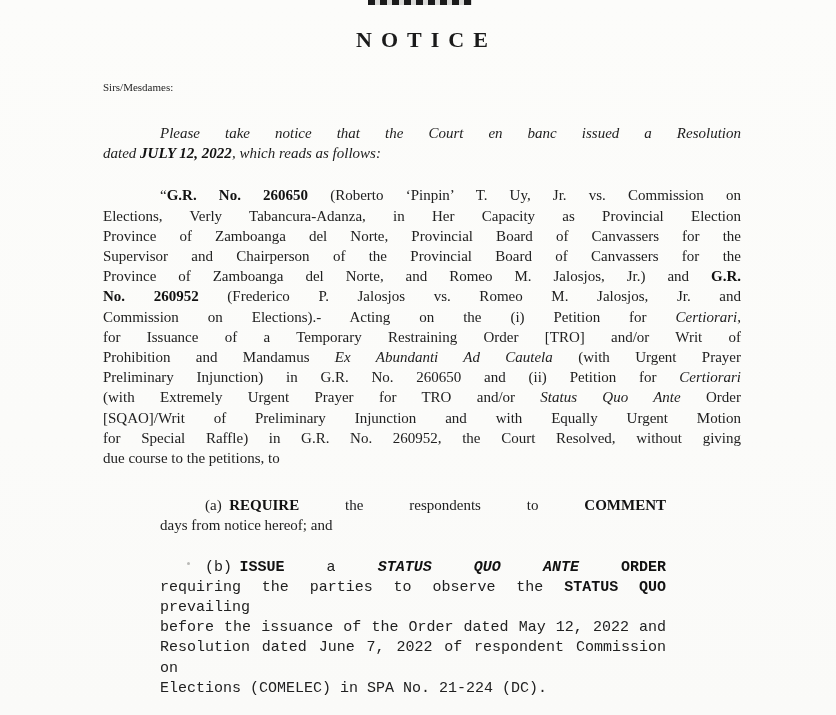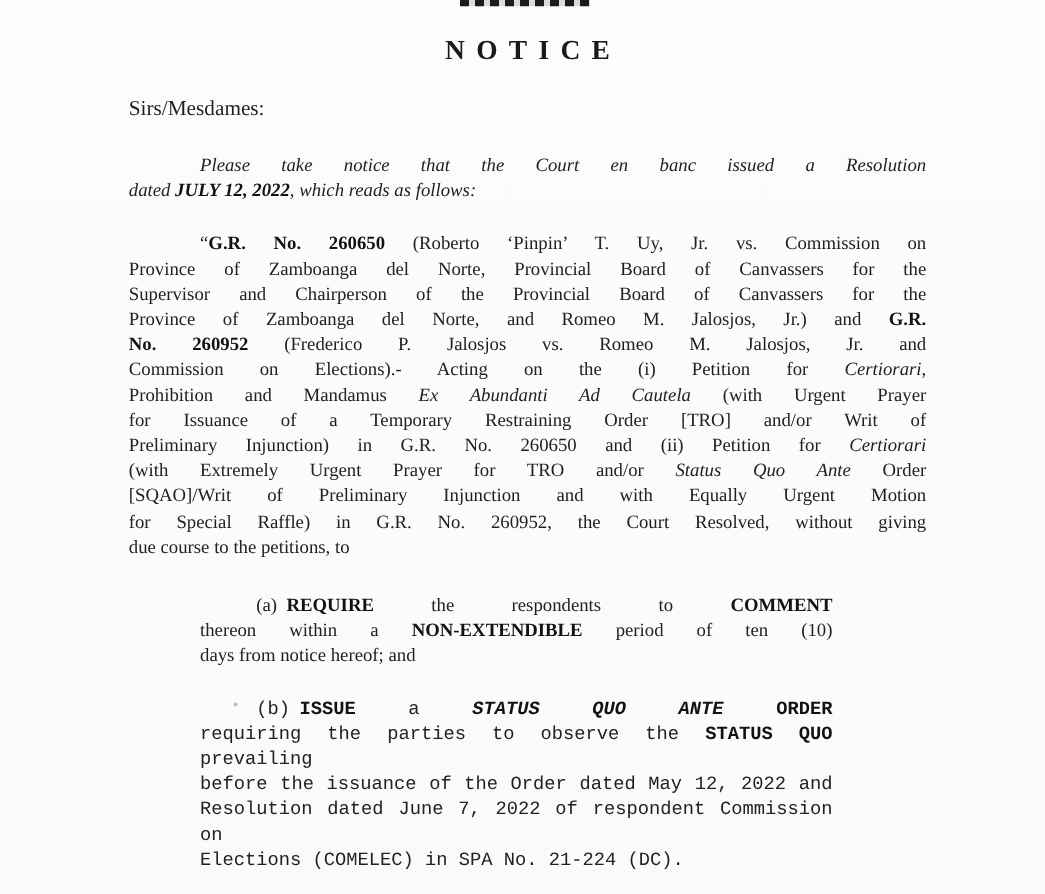--- a/index.html
+++ b/index.html
@@ -18,21 +18,21 @@
     position:absolute;left:368px;top:0;width:104px;height:5px;
     background:repeating-linear-gradient(90deg,#1b1b1b 0 7px,rgba(27,27,27,.15) 7px 12px);
     filter:blur(.4px);
   }
   .content{position:absolute;left:103px;top:0;width:638px;}
   .title{
     margin-top:29px;text-align:center;
     font-size:22px;line-height:22px;font-weight:bold;color:#1a1a1a;
     letter-spacing:9px;text-indent:9px;
   }
-  .salutation{margin-top:26px;font-size:17px;line-height:20px;color:#1f1f1f;}
+  .salutation{margin-top:26px;font-size:11px;line-height:20px;color:#1f1f1f;}
   .para{font-size:15px;line-height:20.2px;color:#212121;}
   .para .line{text-align:justify;text-align-last:justify;}
   .para .line.last{text-align-last:left;}
   .para .line.indent{text-indent:57px;}
   .intro{margin-top:26px;}
   .intro .line{font-style:italic;}
   .body-para{margin-top:22px;}
   .quote{margin-left:57px;margin-right:75px;}
   .quote .line.indent{text-indent:45px;}
   .dir-a{margin-top:27px;}
@@ -53,37 +53,37 @@
     <div class="title">NOTICE</div>
     <div class="salutation">Sirs/Mesdames:</div>
 
     <div class="para intro">
         <div class="line indent"><span class="i">Please take notice that the Court en banc issued a Resolution</span></div>
         <div class="line last"><span class="i">dated </span><span class="b">JULY 12, 2022</span><span class="i">, which reads as follows:</span></div>
       </div>
 
     <div class="para body-para">
         <div class="line indent"><span>“</span><span class="b">G.R. No. 260650</span><span> (Roberto ‘Pinpin’ T. Uy, Jr. vs. Commission on</span></div>
+        <div class="line"><span>Elections, Verly Tabancura-Adanza, in Her Capacity as Provincial Election</span></div>
         <div class="line"><span>Province of Zamboanga del Norte, Provincial Board of Canvassers for the</span></div>
         <div class="line"><span>Supervisor and Chairperson of the Provincial Board of Canvassers for the</span></div>
         <div class="line"><span>Province of Zamboanga del Norte, and Romeo M. Jalosjos, Jr.) and </span><span class="b">G.R.</span></div>
         <div class="line"><span class="b">No. 260952</span><span> (Frederico P. Jalosjos vs. Romeo M. Jalosjos, Jr. and</span></div>
         <div class="line"><span>Commission on Elections).- Acting on the (i) Petition for </span><span class="i">Certiorari</span><span>,</span></div>
+        <div class="line"><span>for Issuance of a Temporary Restraining Order [TRO] and/or Writ of</span></div>
         <div class="line"><span>Prohibition and Mandamus </span><span class="i">Ex Abundanti Ad Cautela</span><span> (with Urgent Prayer</span></div>
-        <div class="line"><span>for Issuance of a Temporary Restraining Order [TRO] and/or Writ of</span></div>
         <div class="line"><span>Preliminary Injunction) in G.R. No. 260650 and (ii) Petition for </span><span class="i">Certiorari</span></div>
         <div class="line"><span>(with Extremely Urgent Prayer for TRO and/or </span><span class="i">Status Quo Ante</span><span> Order</span></div>
         <div class="line"><span>[SQAO]/Writ of Preliminary Injunction and with Equally Urgent Motion</span></div>
         <div class="line"><span>for Special Raffle) in G.R. No. 260952, the Court Resolved, without giving</span></div>
         <div class="line last"><span>due course to the petitions, to</span></div>
       </div>
 
     <div class="para quote dir-a">
         <div class="line indent"><span>(a) </span><span class="b">REQUIRE</span><span> the respondents to </span><span class="b">COMMENT</span></div>
-        <div class="line"><span>thereon within a </span><span class="b">NON-EXTENDIBLE</span><span> period of ten (10)</span></div>
         <div class="line last"><span>days from notice hereof; and</span></div>
       </div>
 
     <div class="para quote dir-b">
         <div class="line indent"><span>(b) </span><span class="b">ISSUE</span><span> a </span><span class="b i">STATUS QUO ANTE</span><span> </span><span class="b">ORDER</span></div>
         <div class="line"><span>requiring the parties to observe the </span><span class="b">STATUS QUO</span><span> prevailing</span></div>
         <div class="line"><span>before the issuance of the Order dated May 12, 2022 and</span></div>
         <div class="line"><span>Resolution dated June 7, 2022 of respondent Commission on</span></div>
         <div class="line last"><span>Elections (COMELEC) in SPA No. 21-224 (DC).</span></div>
       </div>

